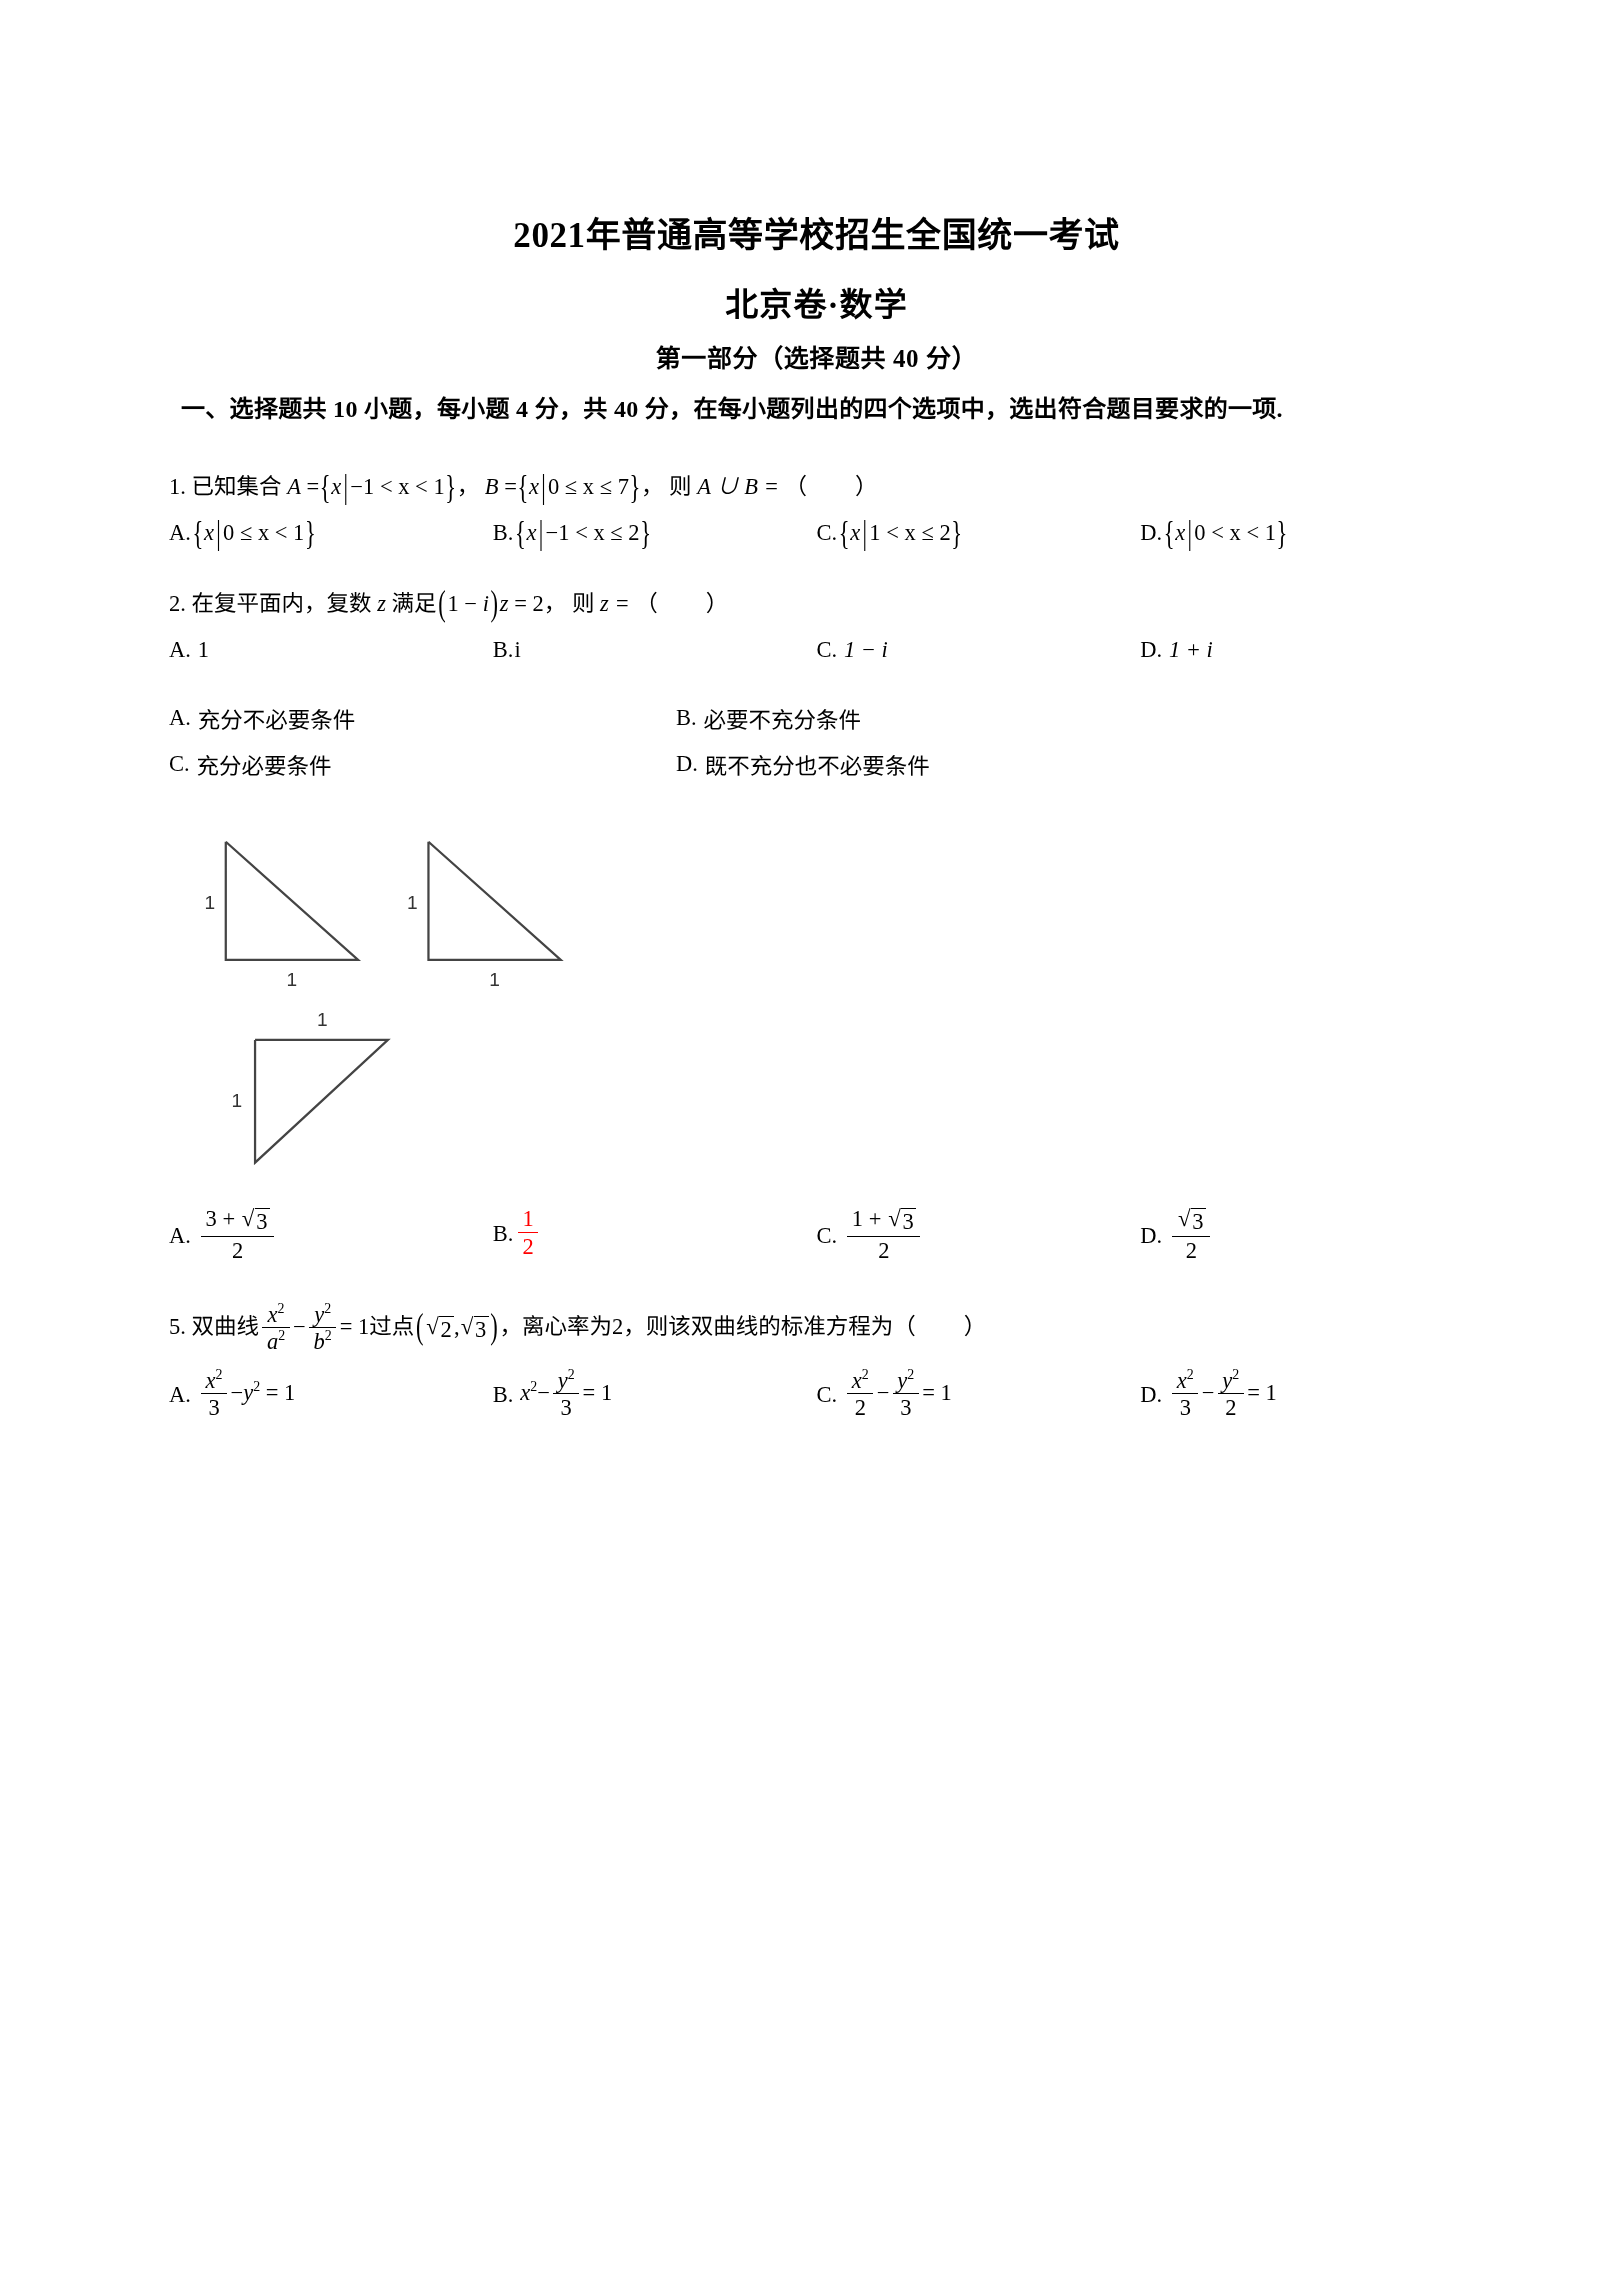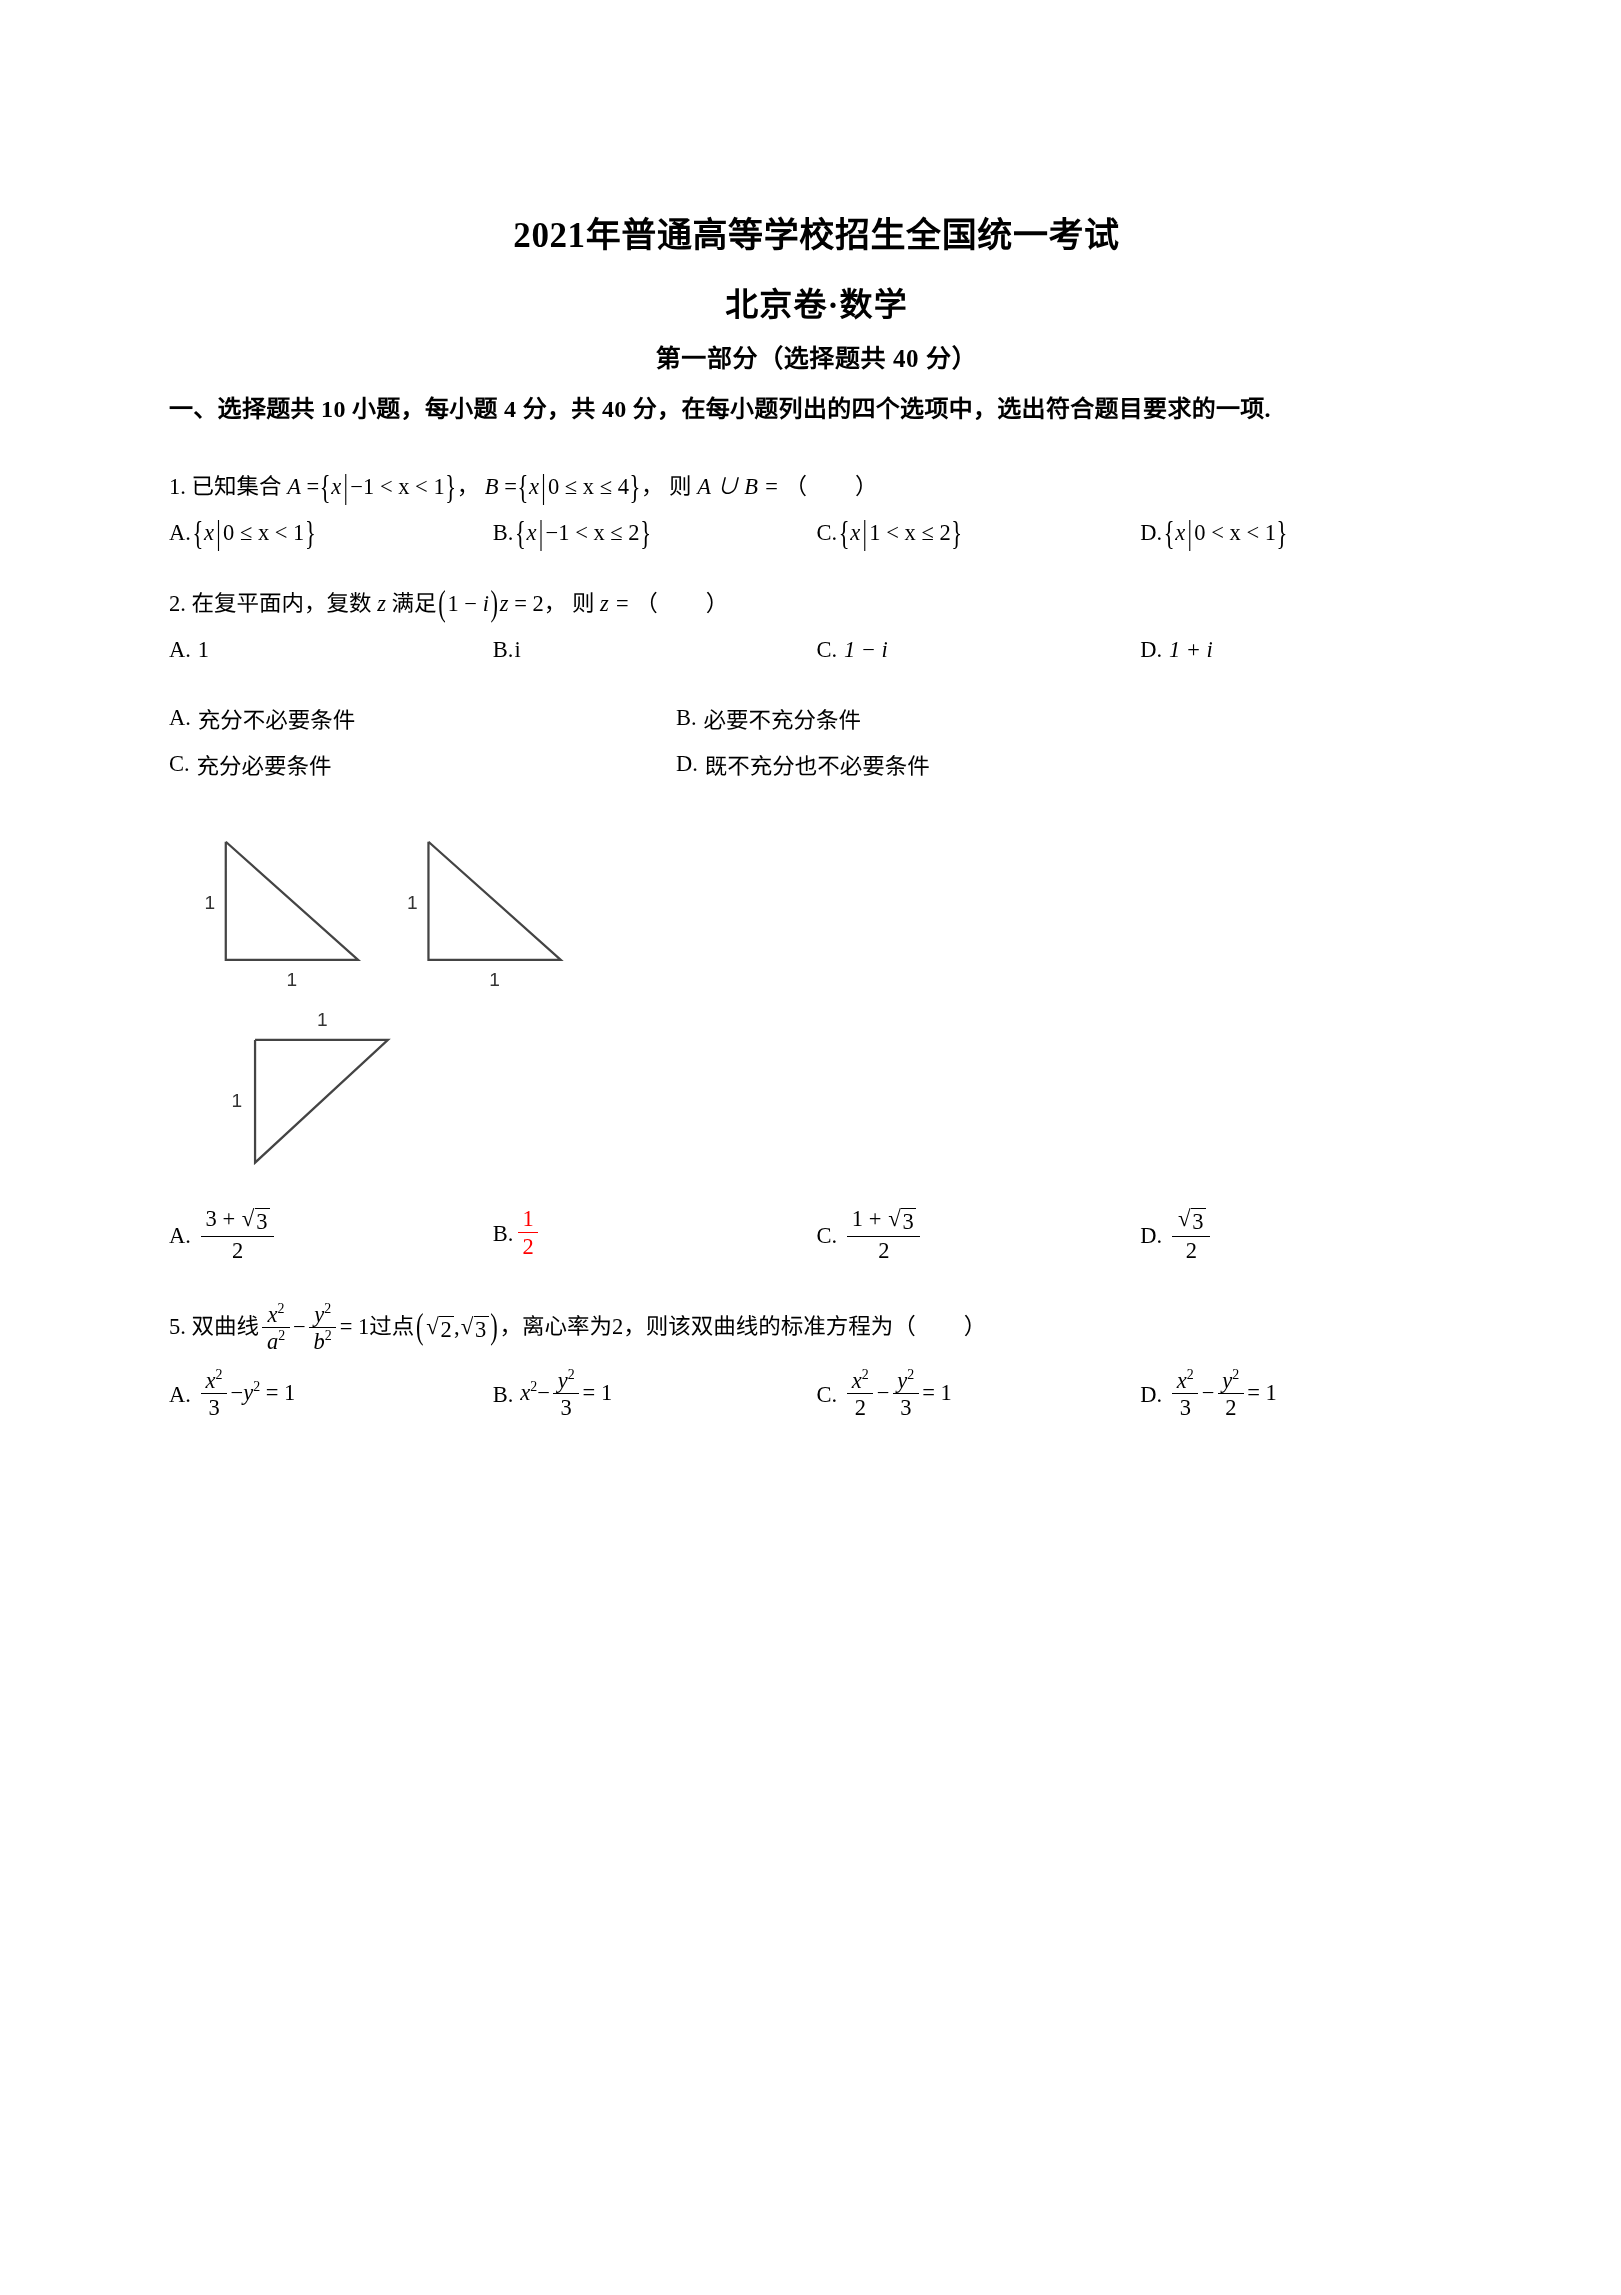--- a/index.html
+++ b/index.html
@@ -55,21 +55,21 @@
     letter-spacing: 0.6px;
     margin: 0 0 16px 0;
   }
 
   
   .instructions {
     font-size: 24px;
     font-weight: bold;
     line-height: 1.62;
     text-align: justify;
-    margin: 0 0 19px 0;
+    margin: 0 0 19px 12px;
     letter-spacing: 0.3px;
   }
   .question {
     font-size: 22.5px;
     line-height: 1.66;
     margin: 0 0 4.5px 0;
     text-align: left;
   }
   .q-block { margin-bottom: 14.6px; margin-top: 39px; }
   .q-line2 { margin-top: 10px; }
@@ -182,21 +182,21 @@
             <span class="mi">x</span>
             <span class="vbar bigbrace">|</span>
             <span>−1 &lt; x &lt; 1</span>
             <span class="bigbrace">}</span>
           </span>，
       <span class="mi">B</span>
       <span class="mn">=</span><span class="brace-set">
             <span class="bigbrace">{</span>
             <span class="mi">x</span>
             <span class="vbar bigbrace">|</span>
-            <span>0 ≤ x ≤ 4</span>
+            <span>0 ≤ x ≤ 7</span>
             <span class="bigbrace">}</span>
           </span>，
       <span>则</span>
       <span class="mi">A ∪ B =</span>
       <span class="blank-paren">（<span class="gap"></span>）</span>
     </div>
     <div class="options wide">
       <div class="opt">
             <span class="opt-label tight">A.</span>
             <span class="brace-set">

